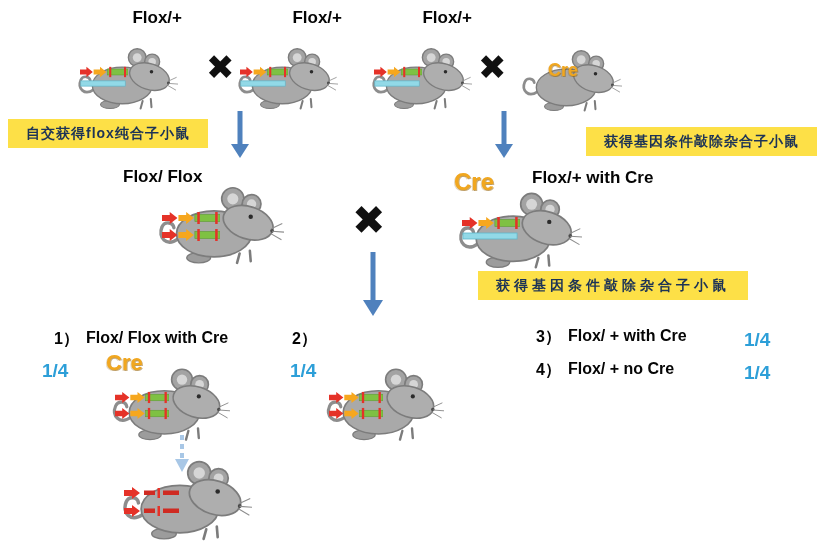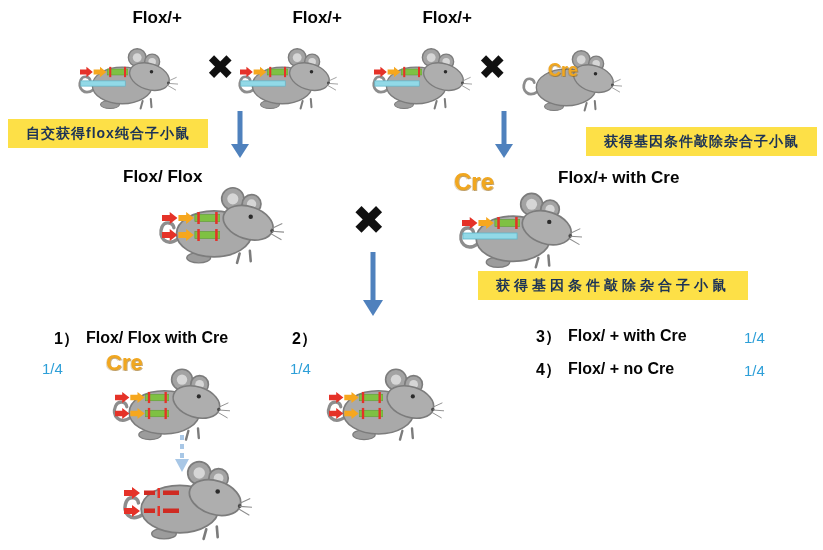--- a/index.html
+++ b/index.html
@@ -4,21 +4,21 @@
 <style>
   *{margin:0;padding:0;box-sizing:border-box}
   html,body{background:#ffffff}
   body{font-family:"Liberation Sans","DejaVu Sans",sans-serif}
   .canvas{position:relative;width:823px;height:550px;background:#ffffff;overflow:hidden}
   .glabel{position:absolute;font-weight:bold;font-size:17px;color:#050505;white-space:nowrap}
   .center{text-align:right}
   .cross{position:absolute;font-weight:bold;color:#101010;line-height:1;font-family:"DejaVu Sans",sans-serif}
   .note{position:absolute;background:#fde047;color:#1d3356;font-weight:bold;font-size:14px;line-height:1.5;padding:4px 18px;letter-spacing:1px;white-space:nowrap}
   .note-wrap{white-space:normal;line-height:1.9;letter-spacing:1.5px}
-  .frac{position:absolute;color:#2d9fd8;font-weight:normal;font-size:15px;white-space:nowrap}
+  .frac{position:absolute;color:#2d9fd8;font-weight:bold;font-size:19px;white-space:nowrap}
   .cre{position:absolute;color:#f1a71f;font-weight:bold;white-space:nowrap;
        text-shadow:1px 1px 0 rgba(150,95,0,.5),-1px 1px 0 rgba(150,95,0,.25)}
   .mouse{position:absolute}
   .mouse > svg.body{position:absolute;left:0;top:0;width:100%;height:100%}
   .alleles{position:absolute;display:flex;flex-direction:column;gap:2px}
   .arrow{position:absolute}
   .olabel{position:absolute;font-weight:bold;font-size:16px;color:#050505;white-space:nowrap;display:flex;gap:7px}
 </style>
 </head>
 <body>
@@ -200,21 +200,21 @@
 
   <div class="cross" style="left:206px;top:50px;font-size:34px">✖</div>
   <div class="cross" style="left:478px;top:50px;font-size:34px">✖</div>
   <div class="cross" style="left:352px;top:200px;font-size:40px">✖</div>
 
   <div class="glabel center" style="left:98px;top:8px;width:84px">Flox/+</div>
   <div class="glabel center" style="left:258px;top:8px;width:84px">Flox/+</div>
   <div class="glabel center" style="left:388px;top:8px;width:84px">Flox/+</div>
 
   <div class="glabel" style="left:123px;top:167px">Flox/ Flox</div>
-  <div class="glabel" style="left:558px;top:168px">Flox/+ with Cre</div>
+  <div class="glabel" style="left:532px;top:168px">Flox/+ with Cre</div>
 
   <div class="cre" style="left:548px;top:60px;font-size:18px">Cre</div>
   <div class="cre" style="left:454px;top:168px;font-size:24px">Cre</div>
   <div class="cre" style="left:106px;top:350px;font-size:22px">Cre</div>
 
   <div class="note" style="left:8px;top:119px">自交获得flox纯合子小鼠</div>
   <div class="note" style="left:586px;top:127px">获得基因条件敲除杂合子小鼠</div>
   <div class="note" style="left:478px;top:271px;letter-spacing:4px">获得基因条件敲除杂合子小鼠</div>
 
   <div class="olabel" style="left:54px;top:329px">

